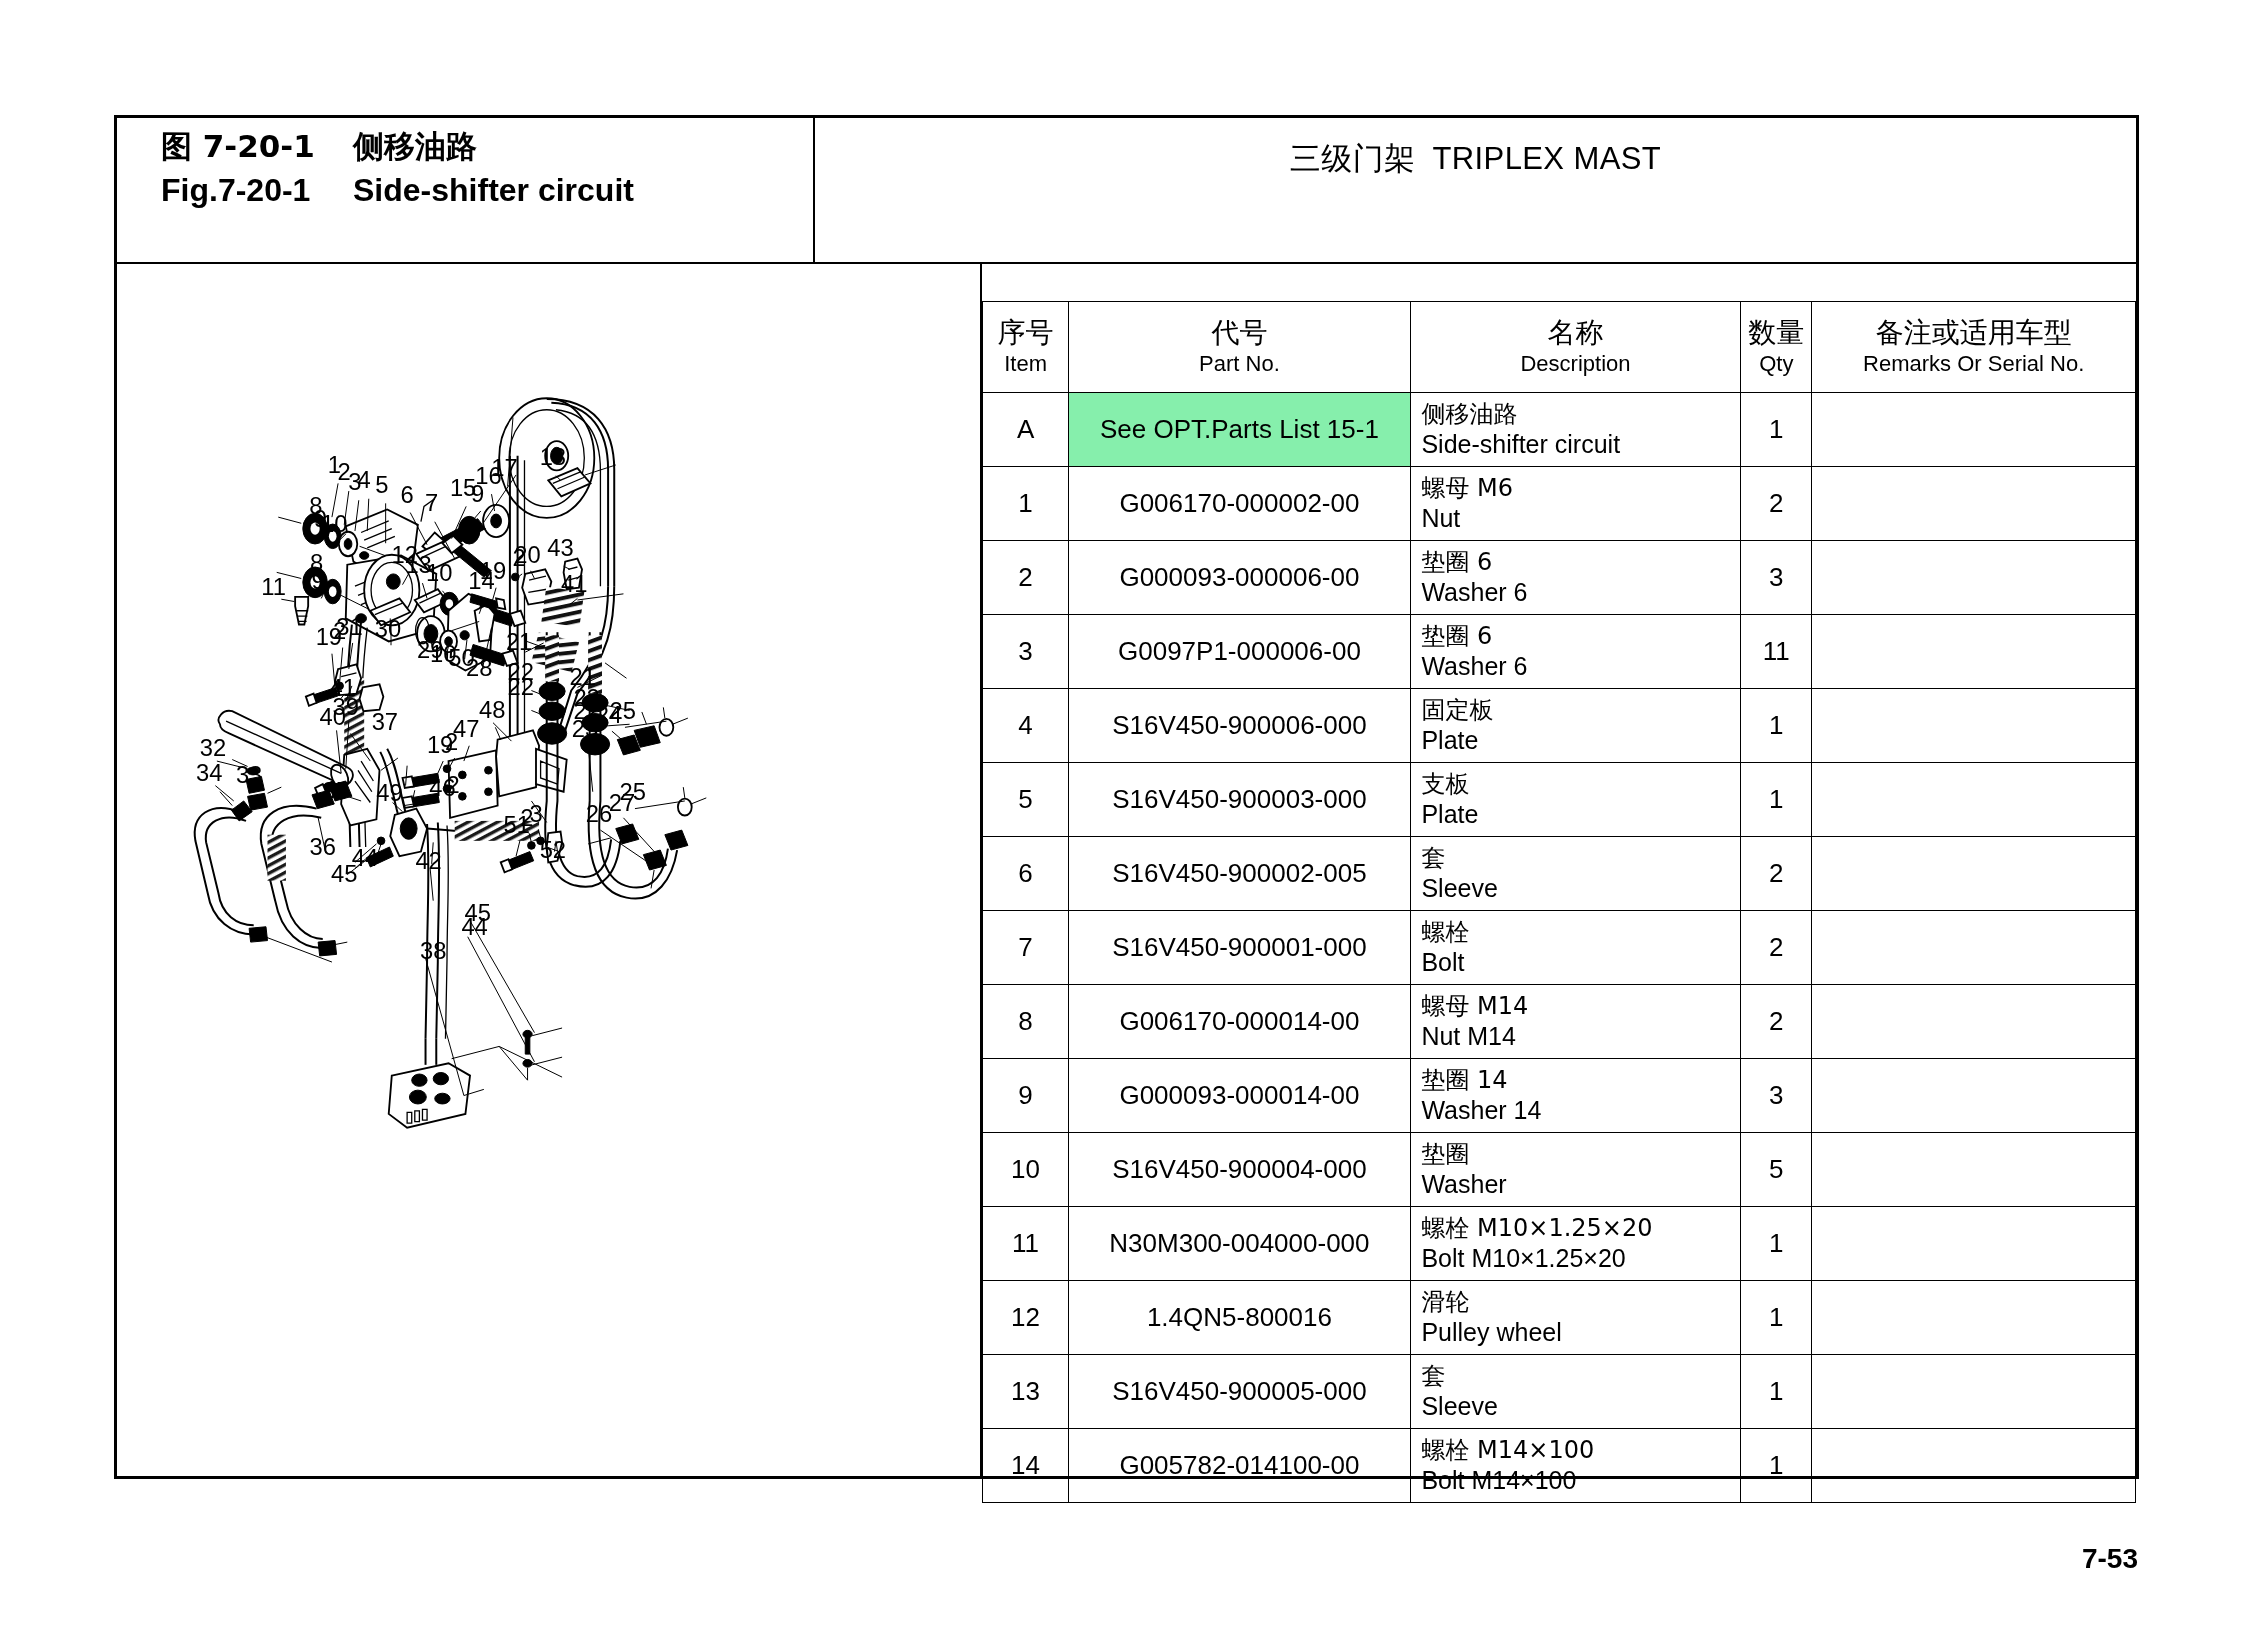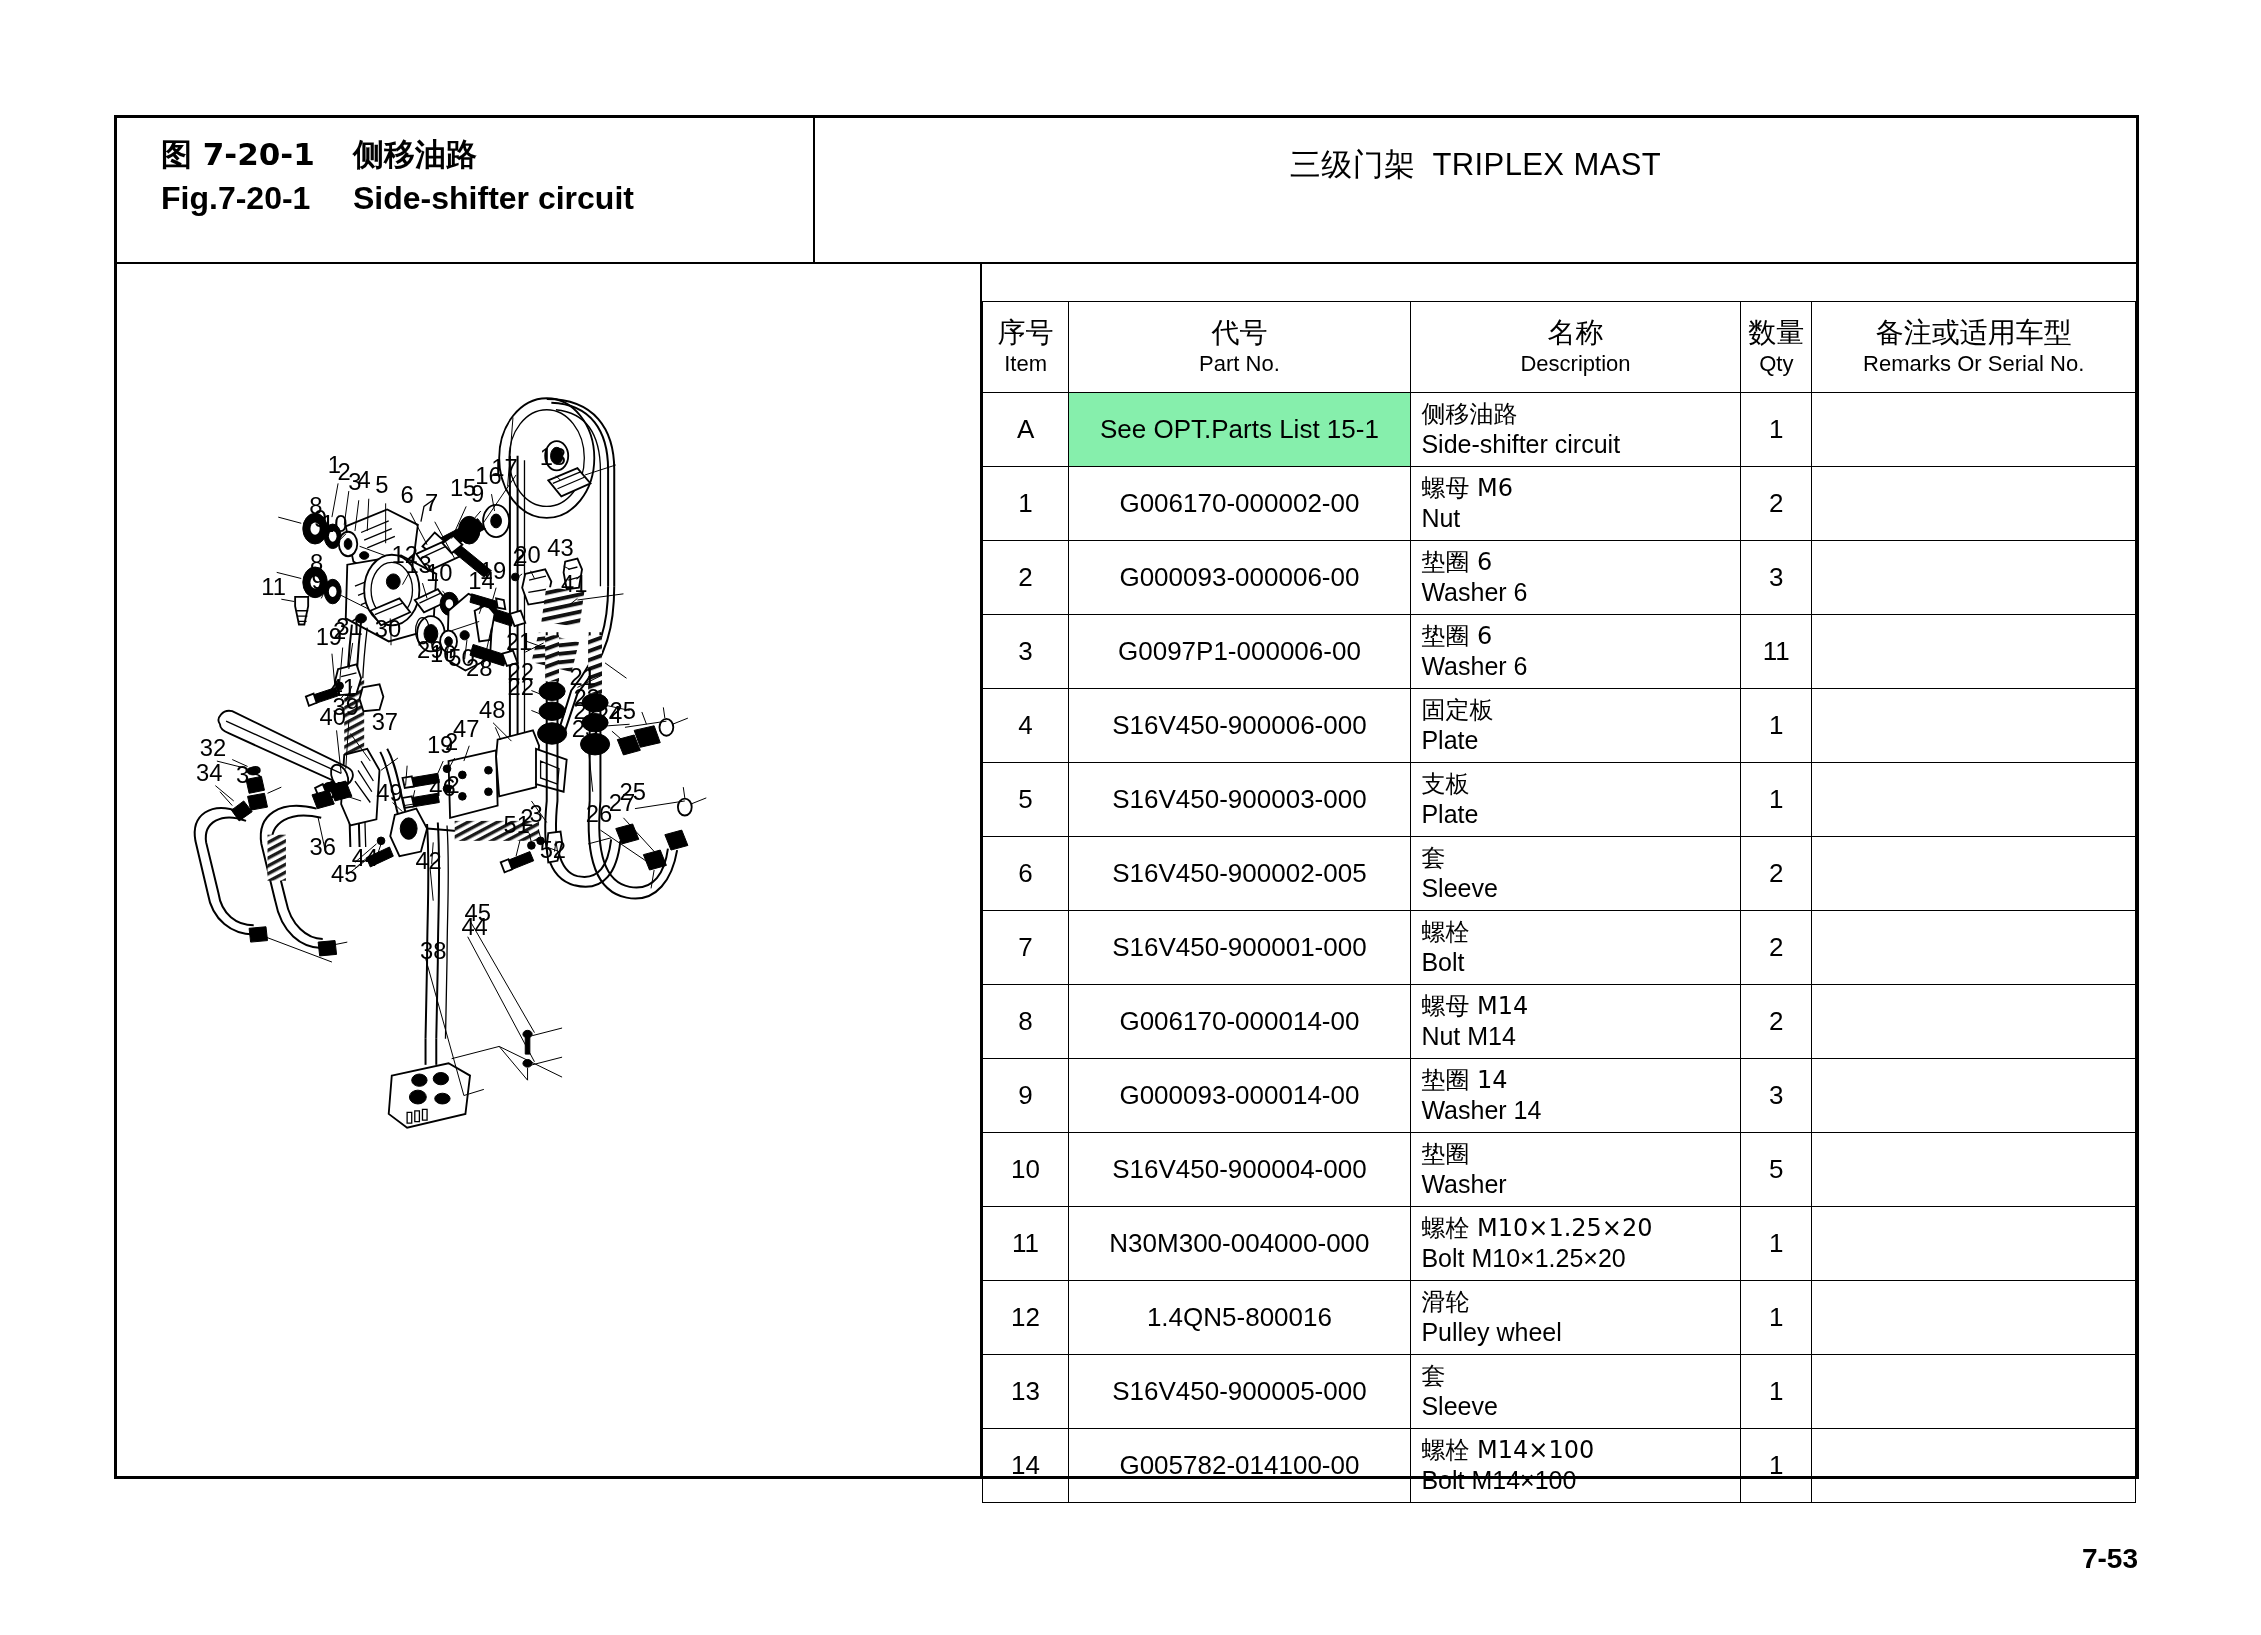--- a/index.html
+++ b/index.html
@@ -38,21 +38,21 @@
     box-sizing: border-box;
     border-bottom: 2.3px solid #000;
   }
   #fig-title-cell {
     position: absolute;
     left: 0; top: 0;
     width: 698px;
     height: 146px;
     box-sizing: border-box;
     border-right: 2.3px solid #000;
-    padding: 14px 0 0 44px;
+    padding: 6px 0 0 44px;
   }
   .fig-line {
     white-space: nowrap;
     line-height: 1.42;
   }
   .fig-line .fig-num {
     font-weight: bold;
     font-size: 32px;
     display: inline-block;
     min-width: 192px;
@@ -64,21 +64,21 @@
   .fig-line.cn .fig-num { font-size: 31px; }
   .fig-line.cn .fig-txt { font-size: 31px; }
 
   #mast-title-cell {
     position: absolute;
     left: 698px;
     top: 0;
     right: 0;
     height: 146px;
     text-align: center;
-    padding-top: 24px;
+    padding-top: 18px;
     box-sizing: border-box;
   }
   #mast-title-cell .l1 {
     font-size: 31px;
     font-weight: normal;
     line-height: 1.45;
     letter-spacing: 0.4px;
   }
   #mast-title-cell .l1 .en { margin-left: 17px; }
   #mast-title-cell .l2 {

